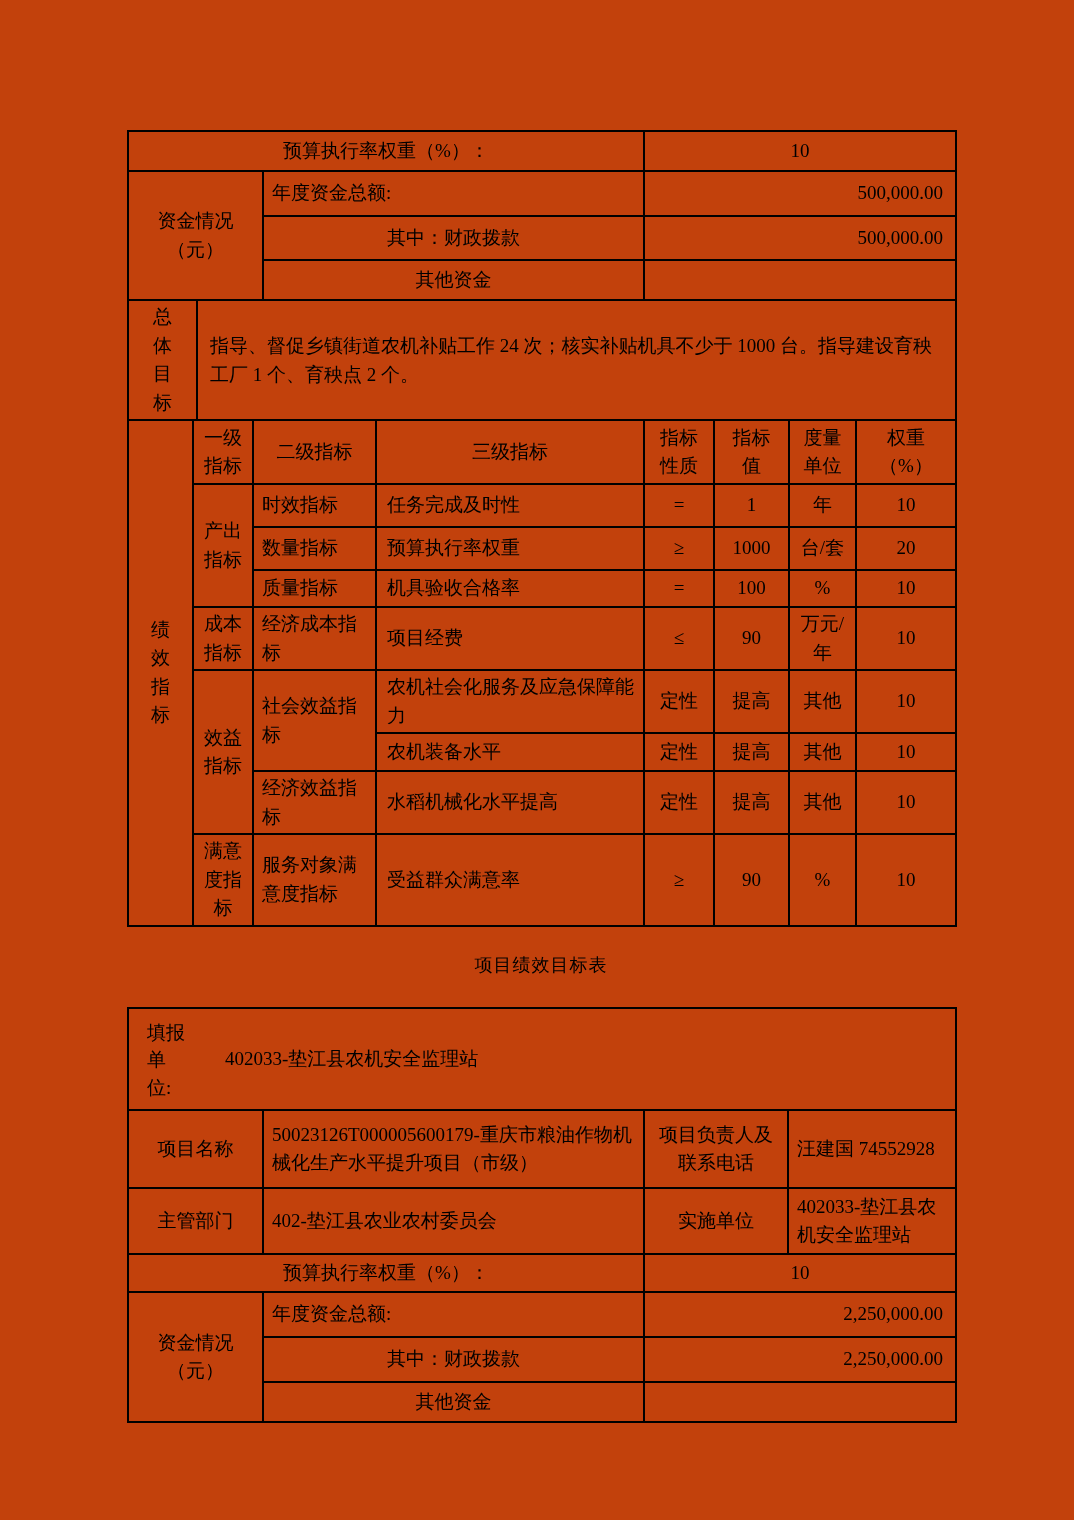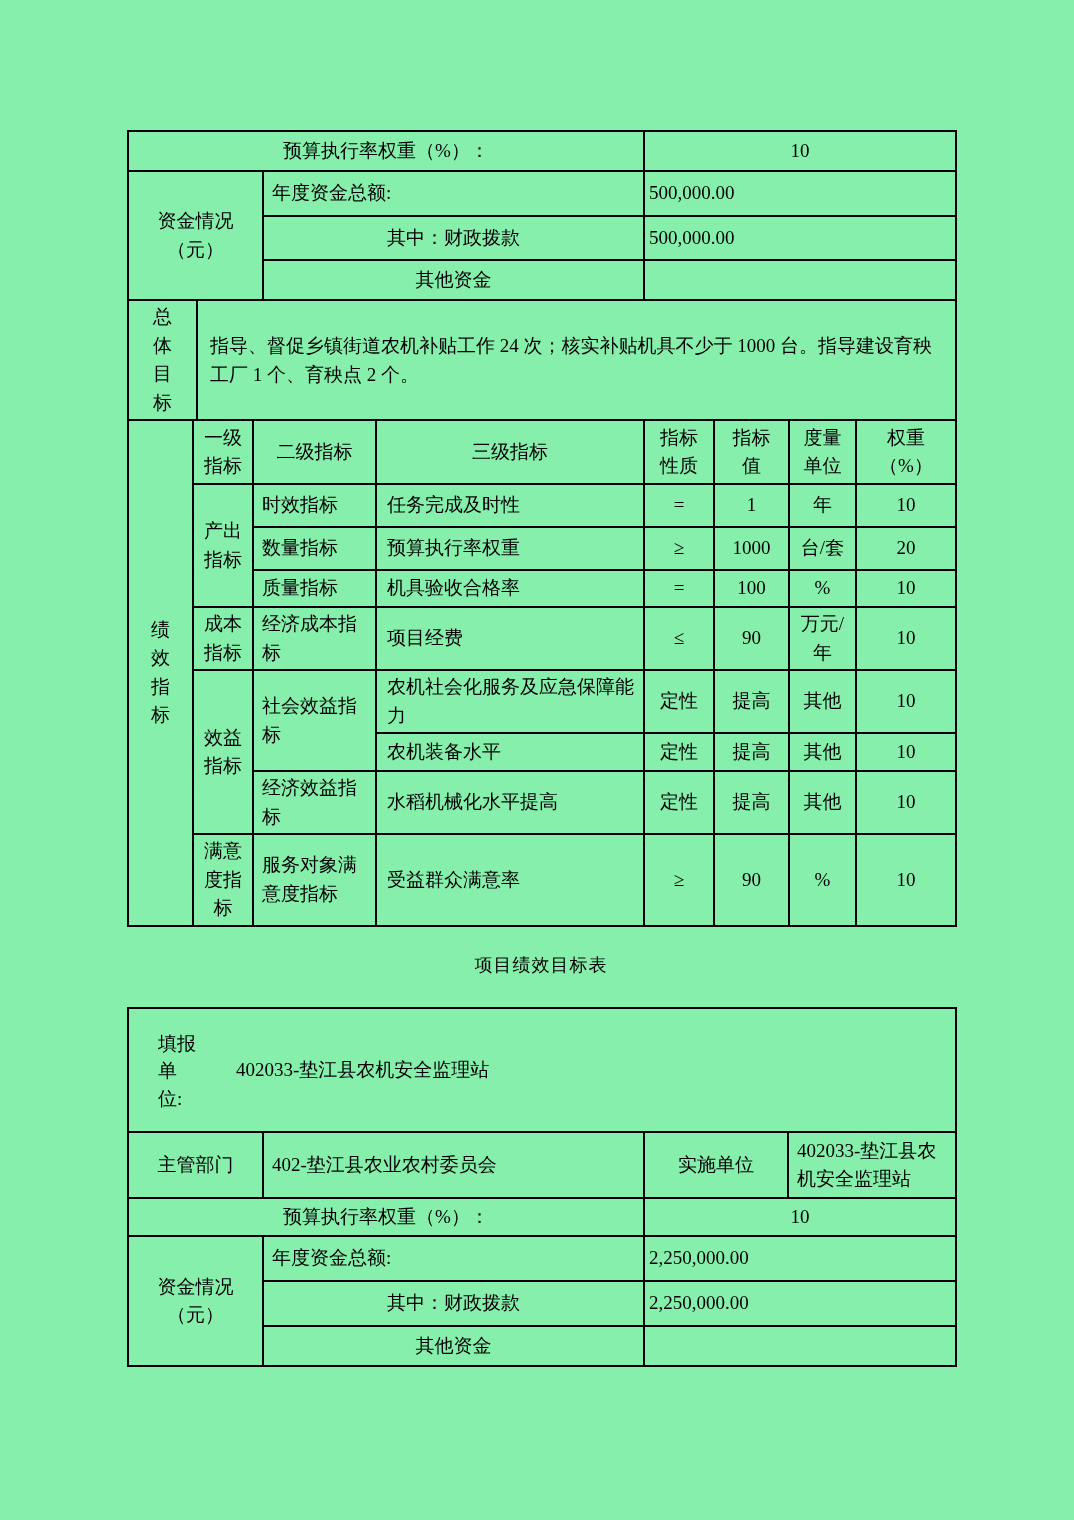--- a/index.html
+++ b/index.html
@@ -1,32 +1,32 @@
 <!DOCTYPE html>
 <html><head>
 <meta charset="utf-8">
 <style>
   html,body{margin:0;padding:0;background:#ffffff;}
   .page{
-    width:1074px;height:1520px;background:#86efac;position:relative;
+    width:1074px;height:1520px;background:#c2410c;position:relative;
     font-family:"Liberation Serif","DejaVu Serif",serif;color:#000;
     overflow:hidden;
   }
   .content{width:828px;position:absolute;left:127px;top:130px;}
   table{border-collapse:collapse;table-layout:fixed;width:828px;}
   table+table, .stack{margin-top:-2px;}
   td{
     border:2px solid #000;
     font-size:19px;line-height:1.5;color:#000;
     padding:2px 4px;word-break:break-all;vertical-align:middle;
     overflow:hidden;
   }
   .c{text-align:center;}
   .l{text-align:left;padding-left:8px;}
-  .r{padding-right:12px;margin-top:40px;}
+  .r{text-align:right;padding-right:12px;margin-top:40px;}
   .pre{white-space:pre-line;}
   .goaltext{padding:0 12px;vertical-align:middle;line-height:1.55;}
   .l3pad{padding-left:10px;}
   .titleblock{text-align:center;margin:26px 0 30px 0;}
   .doc-title{font-size:18px;letter-spacing:1px;}
   .doc-subtitle{font-size:22px;margin-top:26px;letter-spacing:1px;}
   .fillrow{display:flex;align-items:center;min-height:76px;}
   .filllabel{width:50px;white-space:pre-line;align-self:flex-start;
              padding:2px 0 0 10px;line-height:1.45;}
   .fillvalue{flex:1;padding-left:28px;}
@@ -183,40 +183,47 @@
     <div class="titleblock">
       <div class="doc-title">项目绩效目标表</div>
     </div>
 
     <table class="stack" style="margin-top:0">
       <colgroup>
           <col style="width:828px">
         </colgroup>
       <tbody>
           <tr style="height:82px">
-        <td style="padding:19px">
+        <td style="padding:8px">
           <div class="fillrow">
             <div class="filllabel">填报
 单
 位:</div>
             <div class="fillvalue">402033-垫江县农机安全监理站</div>
           </div>
         </td>
       </tr>
     </tbody>
       </table>
 
     <table>
       <colgroup>
           <col style="width:135px">
           <col style="width:381px">
           <col style="width:144px">
           <col style="width:168px">
         </colgroup>
       <tbody>
+          <tr style="height:78px">
+        <td class="c">项目名称</td>
+        <td class="l">50023126T000005600179-重庆市粮油作物机械化生产水平提升项目（市级）</td>
+        <td class="c pre">项目负责人及
+联系电话</td>
+        <td class="l">汪建国 74552928</td>
+      </tr>
       <tr style="height:66px">
         <td class="c">主管部门</td>
         <td class="l">402-垫江县农业农村委员会</td>
         <td class="c">实施单位</td>
         <td class="l">402033-垫江县农机安全监理站</td>
       </tr>
     </tbody>
       </table>
 
     <table>

